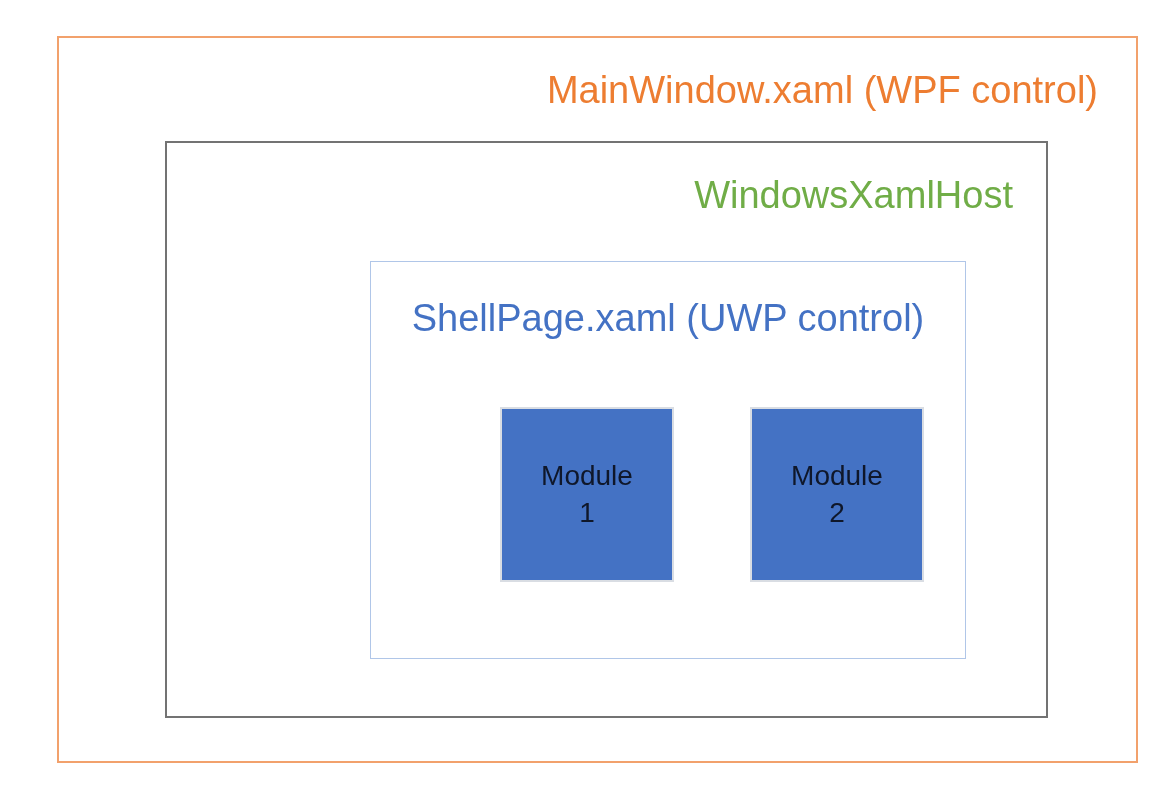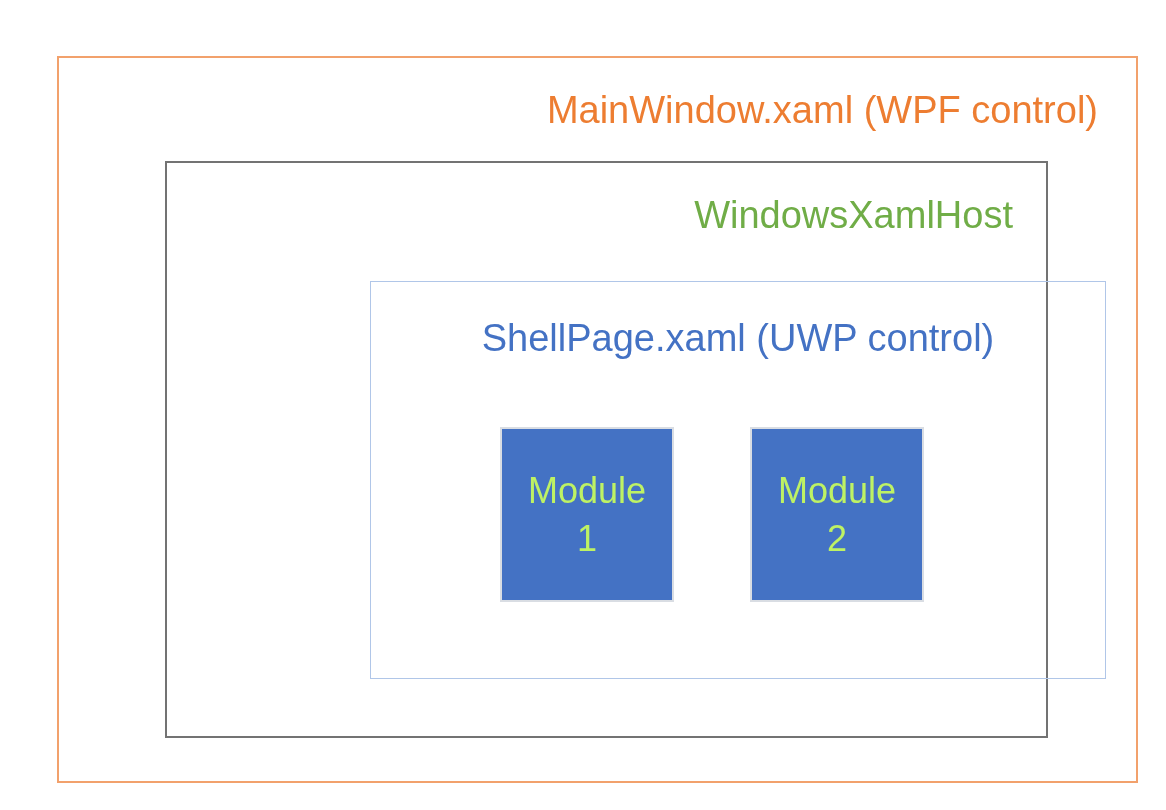--- a/index.html
+++ b/index.html
@@ -17,30 +17,29 @@
   }
   .box {
     position: absolute;
     box-sizing: border-box;
     background: transparent;
   }
   .outer-box {
     left: 57px; top: 36px;
     width: 1081px; height: 727px;
     border: 2px solid #F2A16C;
-    margin-top: 20px;
   }
   .host-box {
     left: 106px; top: 103px;          
     width: 883px; height: 577px;
     border: 2px solid #737373;
   }
   .shell-box {
     left: 203px; top: 118px;          
-    width: 736px; height: 398px;
+    width: 596px; height: 398px;
     border: 1.5px solid #B0C6E8;
   }
   .label {
     position: absolute;
     white-space: nowrap;
     font-size: 38px;
     line-height: 1.2;
     font-weight: 400;
   }
   .label-mainwindow {
@@ -63,22 +62,22 @@
     position: absolute;
     top: 145px;                        
     width: 174px; height: 175px;
     box-sizing: border-box;
     background: #4472C4;
     border: 2px solid #D9DDE3;
     display: flex;
     flex-direction: column;
     align-items: center;
     justify-content: center;
-    color: #bef264;
-    font-size: 36px;
+    color: #0f172a;
+    font-size: 28px;
     line-height: 1.32;
     text-align: center;
   }
   .module-1 { left: 129px; }           
   .module-2 { left: 379px; }           
 </style>
 </head>
 <body>
 
 <div class="canvas">

